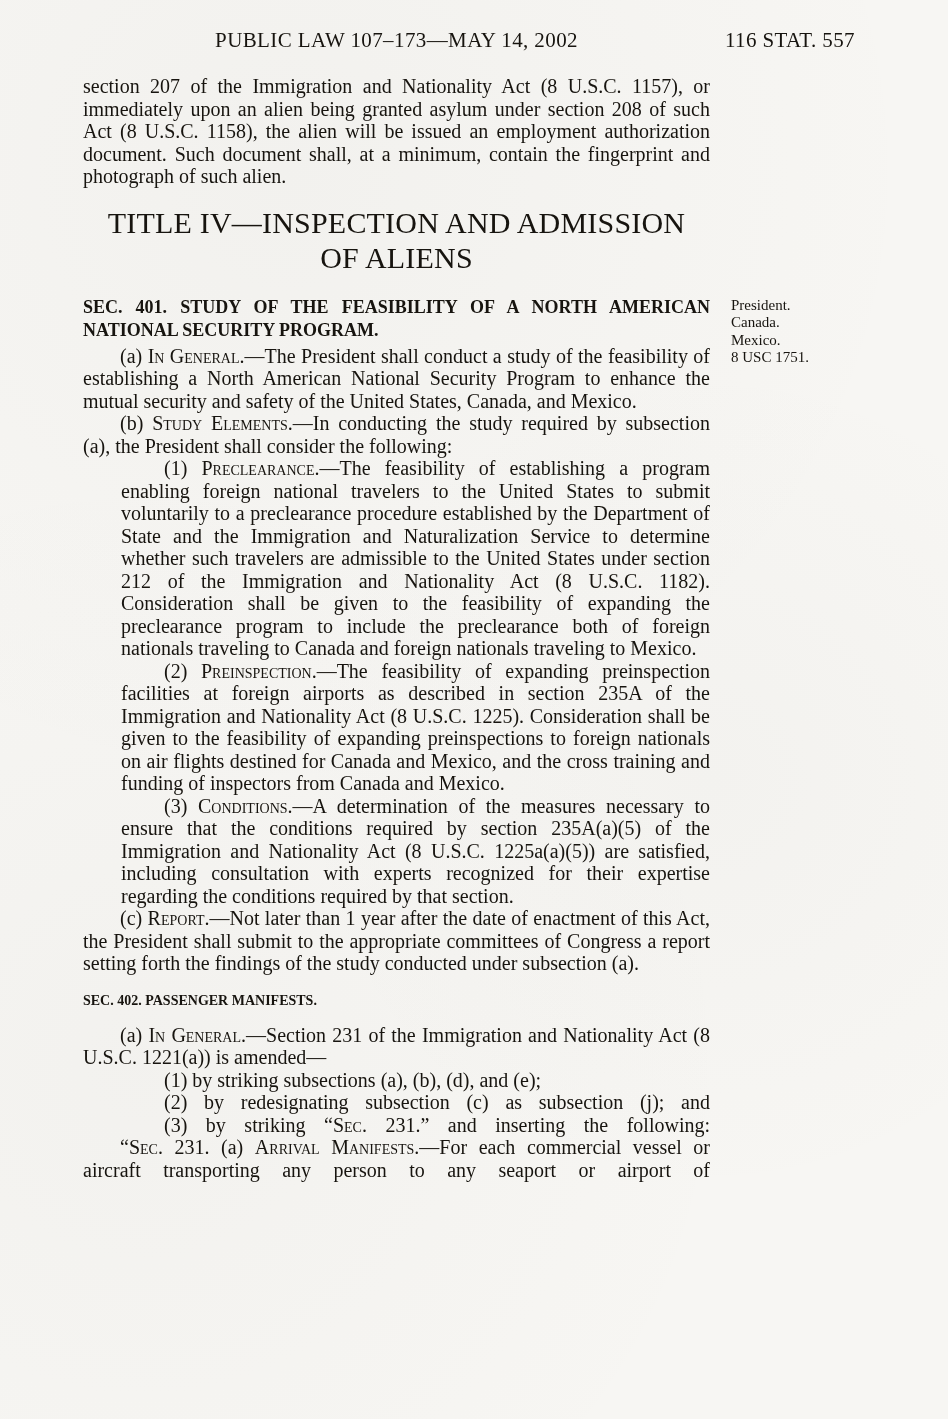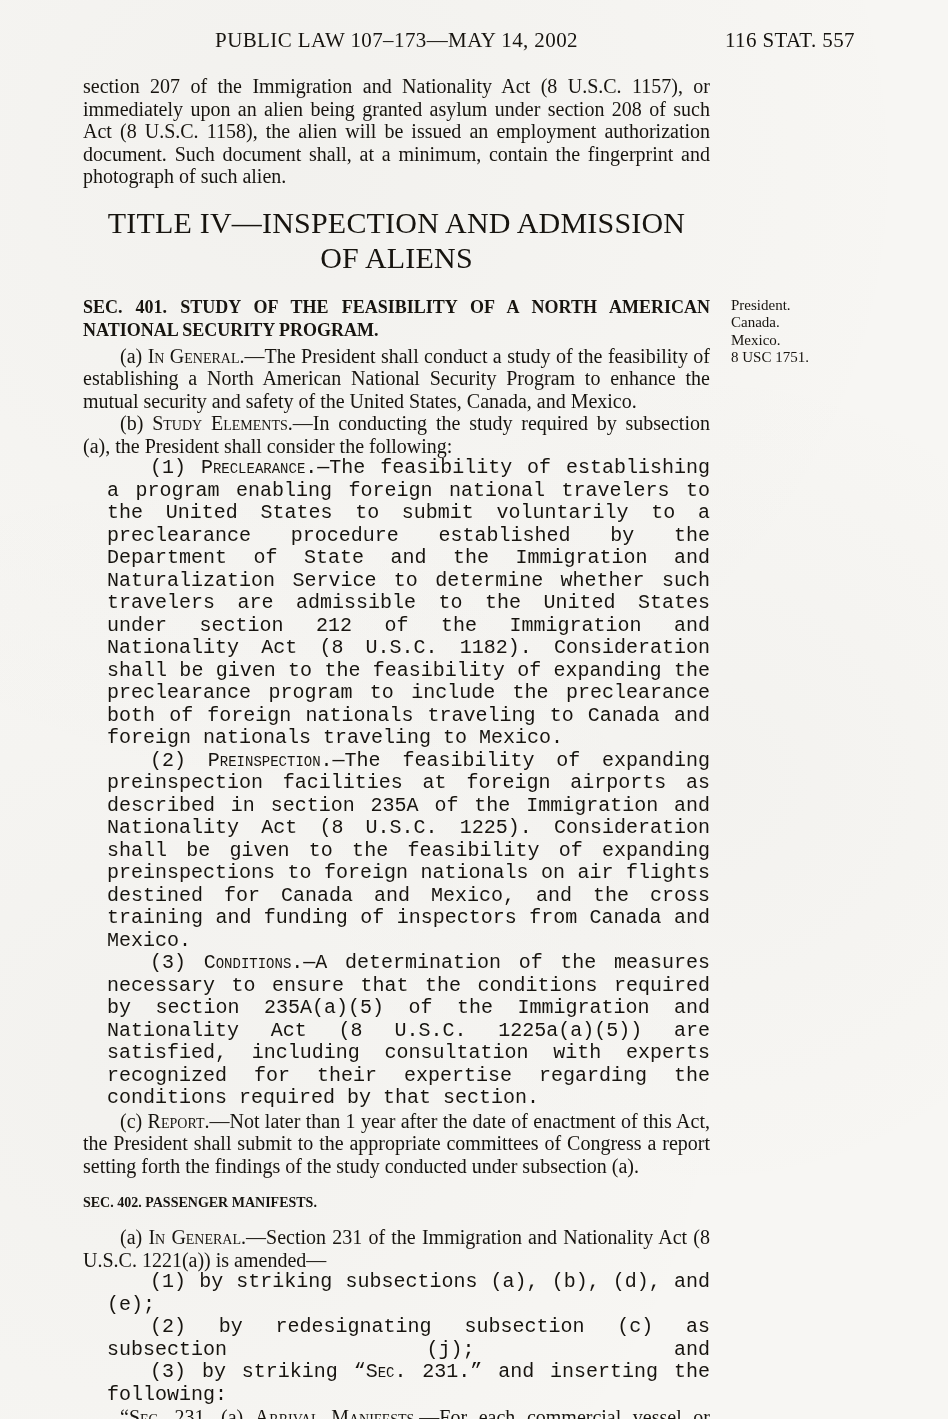--- a/index.html
+++ b/index.html
@@ -27,21 +27,21 @@
     position: absolute; right: 0; top: 0;
     font-size: 21px; letter-spacing: 0.4px; white-space: nowrap;
   }
   .column { margin-left: 83px; width: 627px; }
   .para {
     margin: 0; font-size: 20px; line-height: 22.5px;
     text-align: justify; hyphens: auto; -webkit-hyphens: auto;
   }
   .cont { margin-top: 21px; }
   .indent1 { text-indent: 37px; }
-  .indent2 { margin-left: 24px; text-indent: 43px; font-family: Liberation Mono, monospace; }
+  .indent2 { margin-left: 38px; text-indent: 43px; }
   .jlast { text-align-last: justify; }
   .sc { font-variant: small-caps; }
   .title {
     margin: 17px 0 0 0; font-size: 30px; line-height: 35px;
     font-weight: normal; text-align: center; letter-spacing: 0.2px;
   }
   .title-line { display: block; }
   .sec { position: relative; }
   .sec-401 { margin-top: 21px; }
   .sec-402 { margin-top: 0; }

